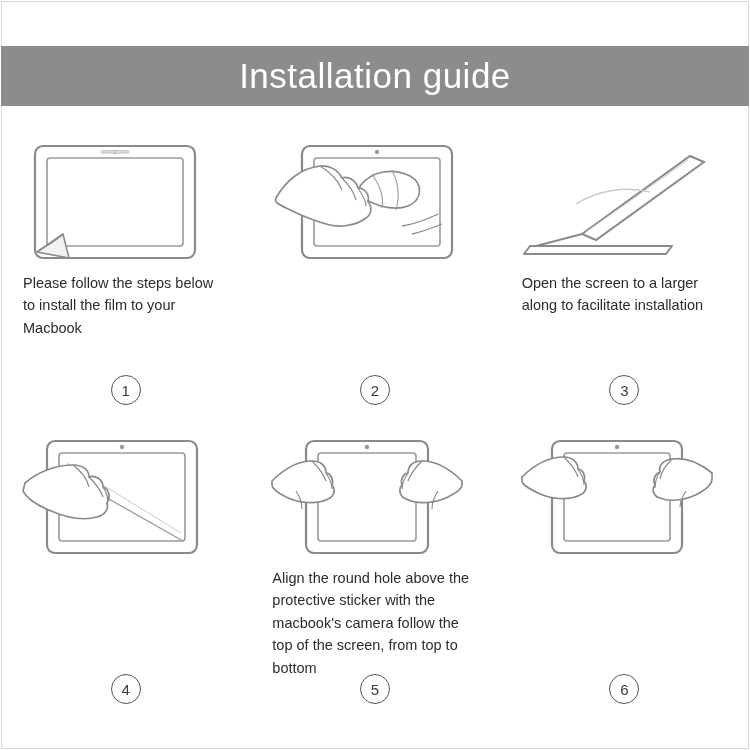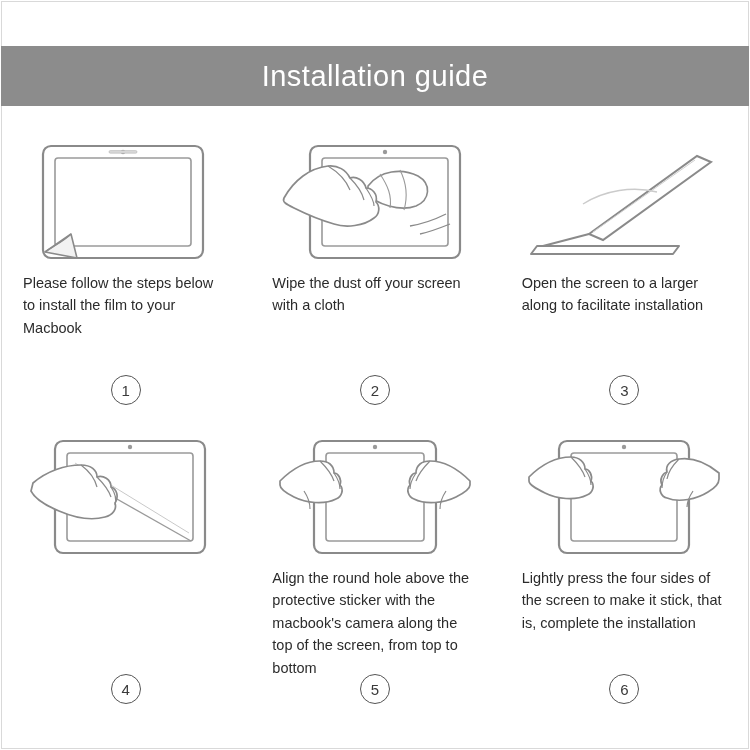--- a/index.html
+++ b/index.html
@@ -36,42 +36,41 @@
     top: 46px;
     width: 748px;
     height: 60px;
     background: #8c8c8c;
     display: flex;
     align-items: center;
     justify-content: center;
   }
   .header-title {
     color: #ffffff;
-    font-size: 29px;
+    font-size: 35px;
     font-weight: 400;
     letter-spacing: 0.5px;
     font-family: "Liberation Sans", sans-serif;
   }
   .grid {
     position: absolute;
     left: 1px;
     top: 118px;
     width: 748px;
     height: 590px;
     display: grid;
     grid-template-columns: repeat(3, 1fr);
     grid-template-rows: 1fr 1fr;
   }
   .cell {
     position: relative;
     padding: 18px 22px 0 22px;
     box-sizing: border-box;
     display: flex;
     flex-direction: column;
-    align-items: center;
   }
   .illus {
     width: 190px;
     height: 120px;
     position: relative;
     margin: 6px 0 10px 0;
   }
   .caption {
     font-size: 14.5px;
     color: #2b2b2b;
@@ -142,21 +141,20 @@
 
           <path d="M4 56 C14 38 30 26 48 24 C58 23 66 28 70 36 C76 34 84 38 86 46 C92 46 98 52 96 60 C100 64 100 72 94 76 C84 84 66 86 54 82 C40 78 26 72 14 66 C6 62 2 60 4 56 Z" fill="#ffffff" stroke="#8a8a8a" stroke-width="1.7" stroke-linejoin="round"></path>
           <path d="M48 24 C58 30 66 38 70 48" fill="none" stroke="#8a8a8a" stroke-width="1.2"></path>
           <path d="M70 36 C76 42 82 50 84 58" fill="none" stroke="#8a8a8a" stroke-width="1.2"></path>
           <path d="M86 46 C90 52 94 58 94 64" fill="none" stroke="#8a8a8a" stroke-width="1.2"></path>
 
           <path d="M130 84 C142 82 154 78 166 72" fill="none" stroke="#8a8a8a" stroke-width="1.3"></path>
           <path d="M140 92 C150 90 160 86 170 82" fill="none" stroke="#8a8a8a" stroke-width="1.3"></path>
         </svg>
       </div>
-      <div class="caption">Wipe the dust off your screen with a cloth</div>
       <div class="step-num">2</div>
     </div>
 
     <div class="cell row1">
       <div class="illus">
         <svg viewBox="0 0 190 120" width="190" height="120">
 
           <path d="M60 92 L168 14 L182 20 L74 98 Z" fill="#ffffff" stroke="#8a8a8a" stroke-width="2"></path>
           <path d="M64 90 L166 18" fill="none" stroke="#cfcfcf" stroke-width="1"></path>
 
@@ -200,39 +198,38 @@
           <path d="M40 24 C46 30 52 38 54 44" fill="none" stroke="#8a8a8a" stroke-width="1.2"></path>
           <path d="M54 36 C58 42 60 48 60 52" fill="none" stroke="#8a8a8a" stroke-width="1.2"></path>
           <path d="M24 54 C28 60 30 66 30 72" fill="none" stroke="#8a8a8a" stroke-width="1.2"></path>
 
           <path d="M190 44 C178 32 164 24 150 24 C142 24 136 28 136 36 C132 36 128 42 130 48 C126 52 128 60 134 62 C146 68 164 66 176 60 C184 56 190 52 190 48 Z" fill="#ffffff" stroke="#8a8a8a" stroke-width="1.7" stroke-linejoin="round"></path>
           <path d="M150 24 C144 30 138 38 136 44" fill="none" stroke="#8a8a8a" stroke-width="1.2"></path>
           <path d="M136 36 C132 42 130 48 130 52" fill="none" stroke="#8a8a8a" stroke-width="1.2"></path>
           <path d="M166 54 C162 60 160 66 160 72" fill="none" stroke="#8a8a8a" stroke-width="1.2"></path>
         </svg>
       </div>
-      <div class="caption">Align the round hole above the protective sticker with the macbook's camera along the top of the screen, from top to bottom</div>
+      <div class="caption">Align the round hole above the protective sticker with the macbook's camera follow the top of the screen, from top to bottom</div>
       <div class="step-num">5</div>
     </div>
 
     <div class="cell row2">
       <div class="illus">
         <svg viewBox="0 0 190 120" width="190" height="120">
           <rect x="30" y="4" width="130" height="112" rx="8" ry="8" fill="#ffffff" stroke="#8a8a8a" stroke-width="2.2"></rect>
           <rect x="42" y="16" width="106" height="88" rx="3" ry="3" fill="#ffffff" stroke="#9a9a9a" stroke-width="1.6"></rect>
           <circle cx="95" cy="10" r="2.2" fill="#9a9a9a"></circle>
 
           <path d="M0 40 C12 28 26 20 42 20 C50 20 56 25 56 32 C60 32 64 38 62 44 C66 48 64 56 58 58 C46 64 28 62 16 56 C8 52 0 48 0 44 Z" fill="#ffffff" stroke="#8a8a8a" stroke-width="1.7" stroke-linejoin="round"></path>
           <path d="M42 20 C48 26 54 34 56 40" fill="none" stroke="#8a8a8a" stroke-width="1.2"></path>
           <path d="M56 32 C60 38 62 44 62 48" fill="none" stroke="#8a8a8a" stroke-width="1.2"></path>
 
           <path d="M190 36 C178 26 164 20 150 22 C142 23 136 28 138 35 C134 36 130 42 133 48 C129 52 132 60 138 61 C150 66 168 62 179 55 C186 51 190 46 190 42 Z" fill="#ffffff" stroke="#8a8a8a" stroke-width="1.7" stroke-linejoin="round"></path>
           <path d="M150 22 C144 28 139 36 138 42" fill="none" stroke="#8a8a8a" stroke-width="1.2"></path>
           <path d="M138 35 C134 41 133 47 133 51" fill="none" stroke="#8a8a8a" stroke-width="1.2"></path>
           <path d="M164 54 C160 60 158 64 158 70" fill="none" stroke="#8a8a8a" stroke-width="1.2"></path>
         </svg>
       </div>
-      <div class="caption">Lightly press the four sides of the screen to make it stick, that is, complete the installation</div>
       <div class="step-num">6</div>
     </div>
 
   </div>
 </div>
 
 </body></html>

